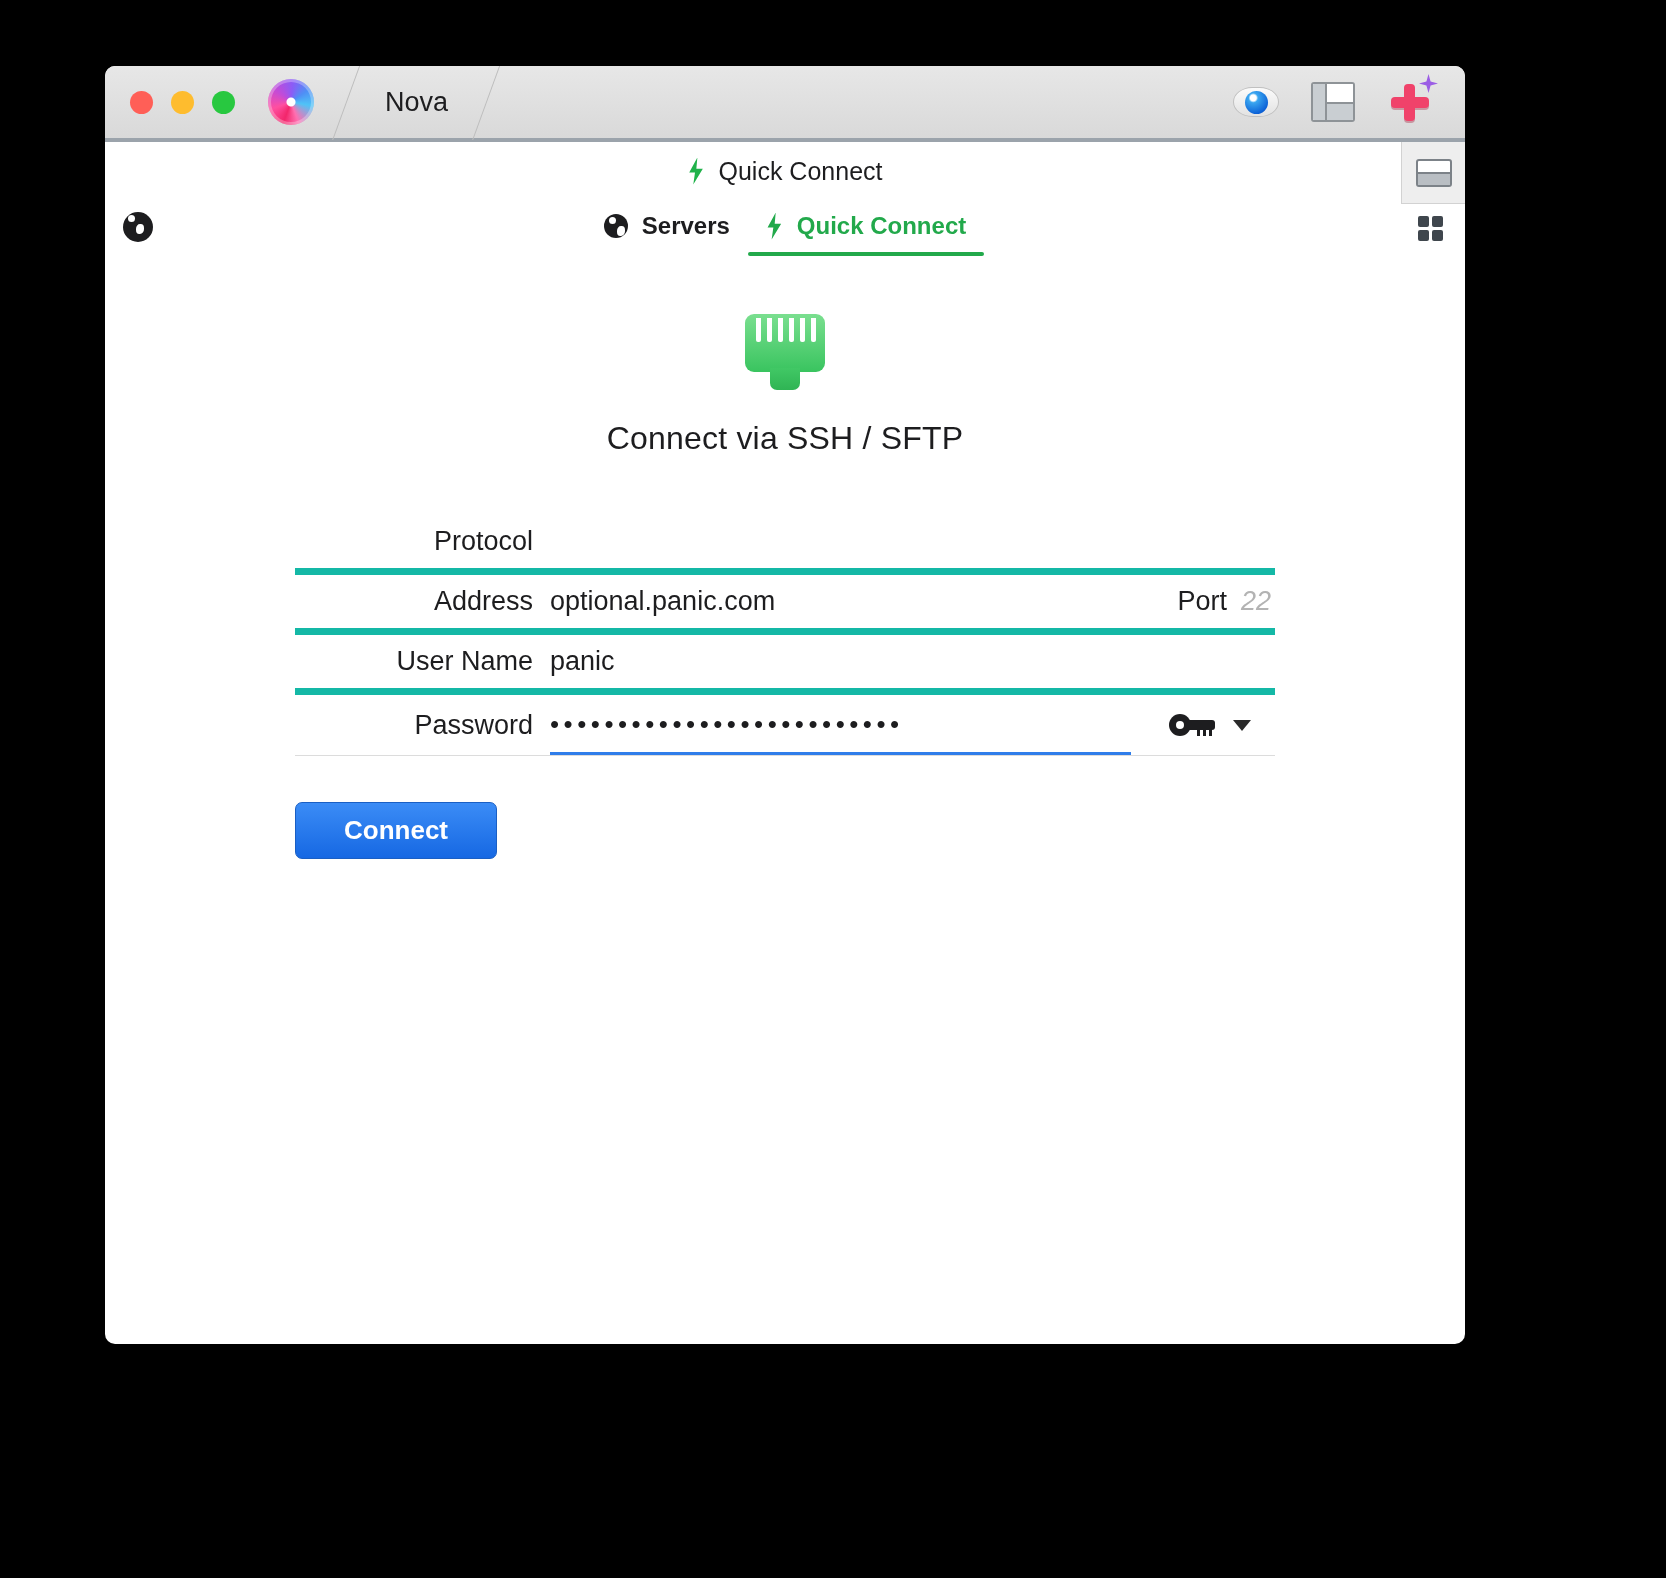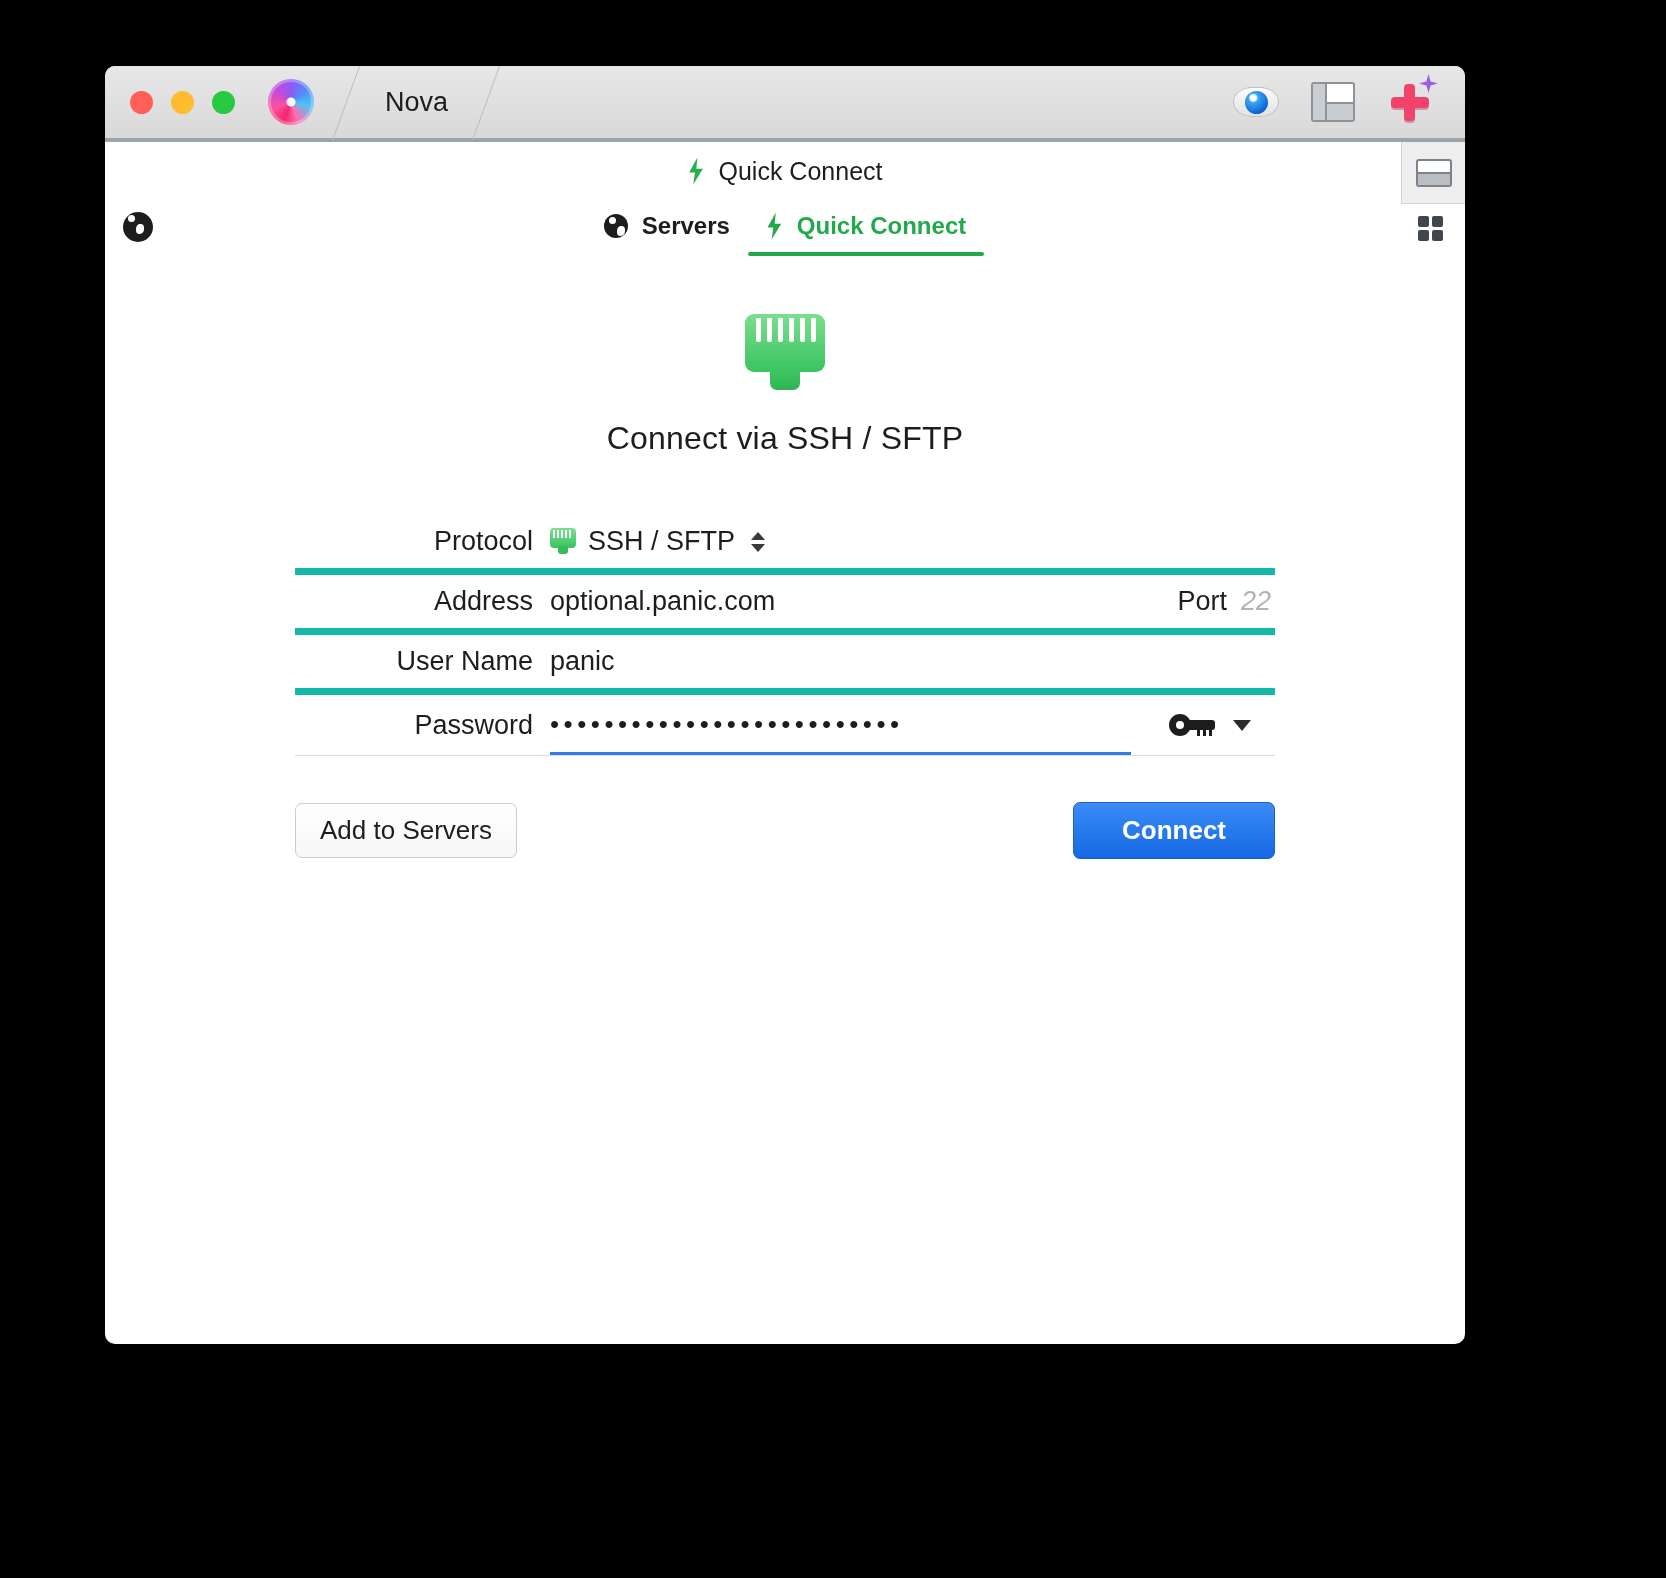--- a/index.html
+++ b/index.html
@@ -475,38 +475,20 @@
         </span>
       <span class="tab-ex"></span>
     </div>
 
     <h1>Connect via SSH / SFTP</h1>
 
     <div id="form">
 
       <div class="row">
         <div class="label">Protocol</div>
-        <div class="value">
-          <span class="mini-rj45">
-            <span class="mb"></span>
-              <span class="mp">
-                <i></i>
-                <i></i>
-                <i></i>
-                <i></i>
-                <i></i>
-              </span>
-              <span class="mt"></span>
-          </span>
-          <span>SSH / SFTP</span>
-          <span class="stepper">
-              <i class="up"></i>
-              <i class="down"></i>
-            </span>
-        </div>
       </div>
 
       <div class="row">
         <div class="label">Address</div>
         <div class="value">
           <span>optional.panic.com</span>
           <span class="port-group">
             <span class="plabel">Port</span>
             <span class="placeholder">22</span>
           </span>
@@ -532,18 +514,17 @@
               <span class="teeth"></span>
           </span>
           <span class="chev-down"></span>
         </div>
       </div>
       <div id="pw-divider"></div>
 
     </div>
 
     <div id="buttons">
-      <button class="btn" id="add-servers-btn">Add to Servers</button>
       <button class="btn" id="connect-btn">Connect</button>
     </div>
 
   </div>
 </div>
 
 </body></html>

